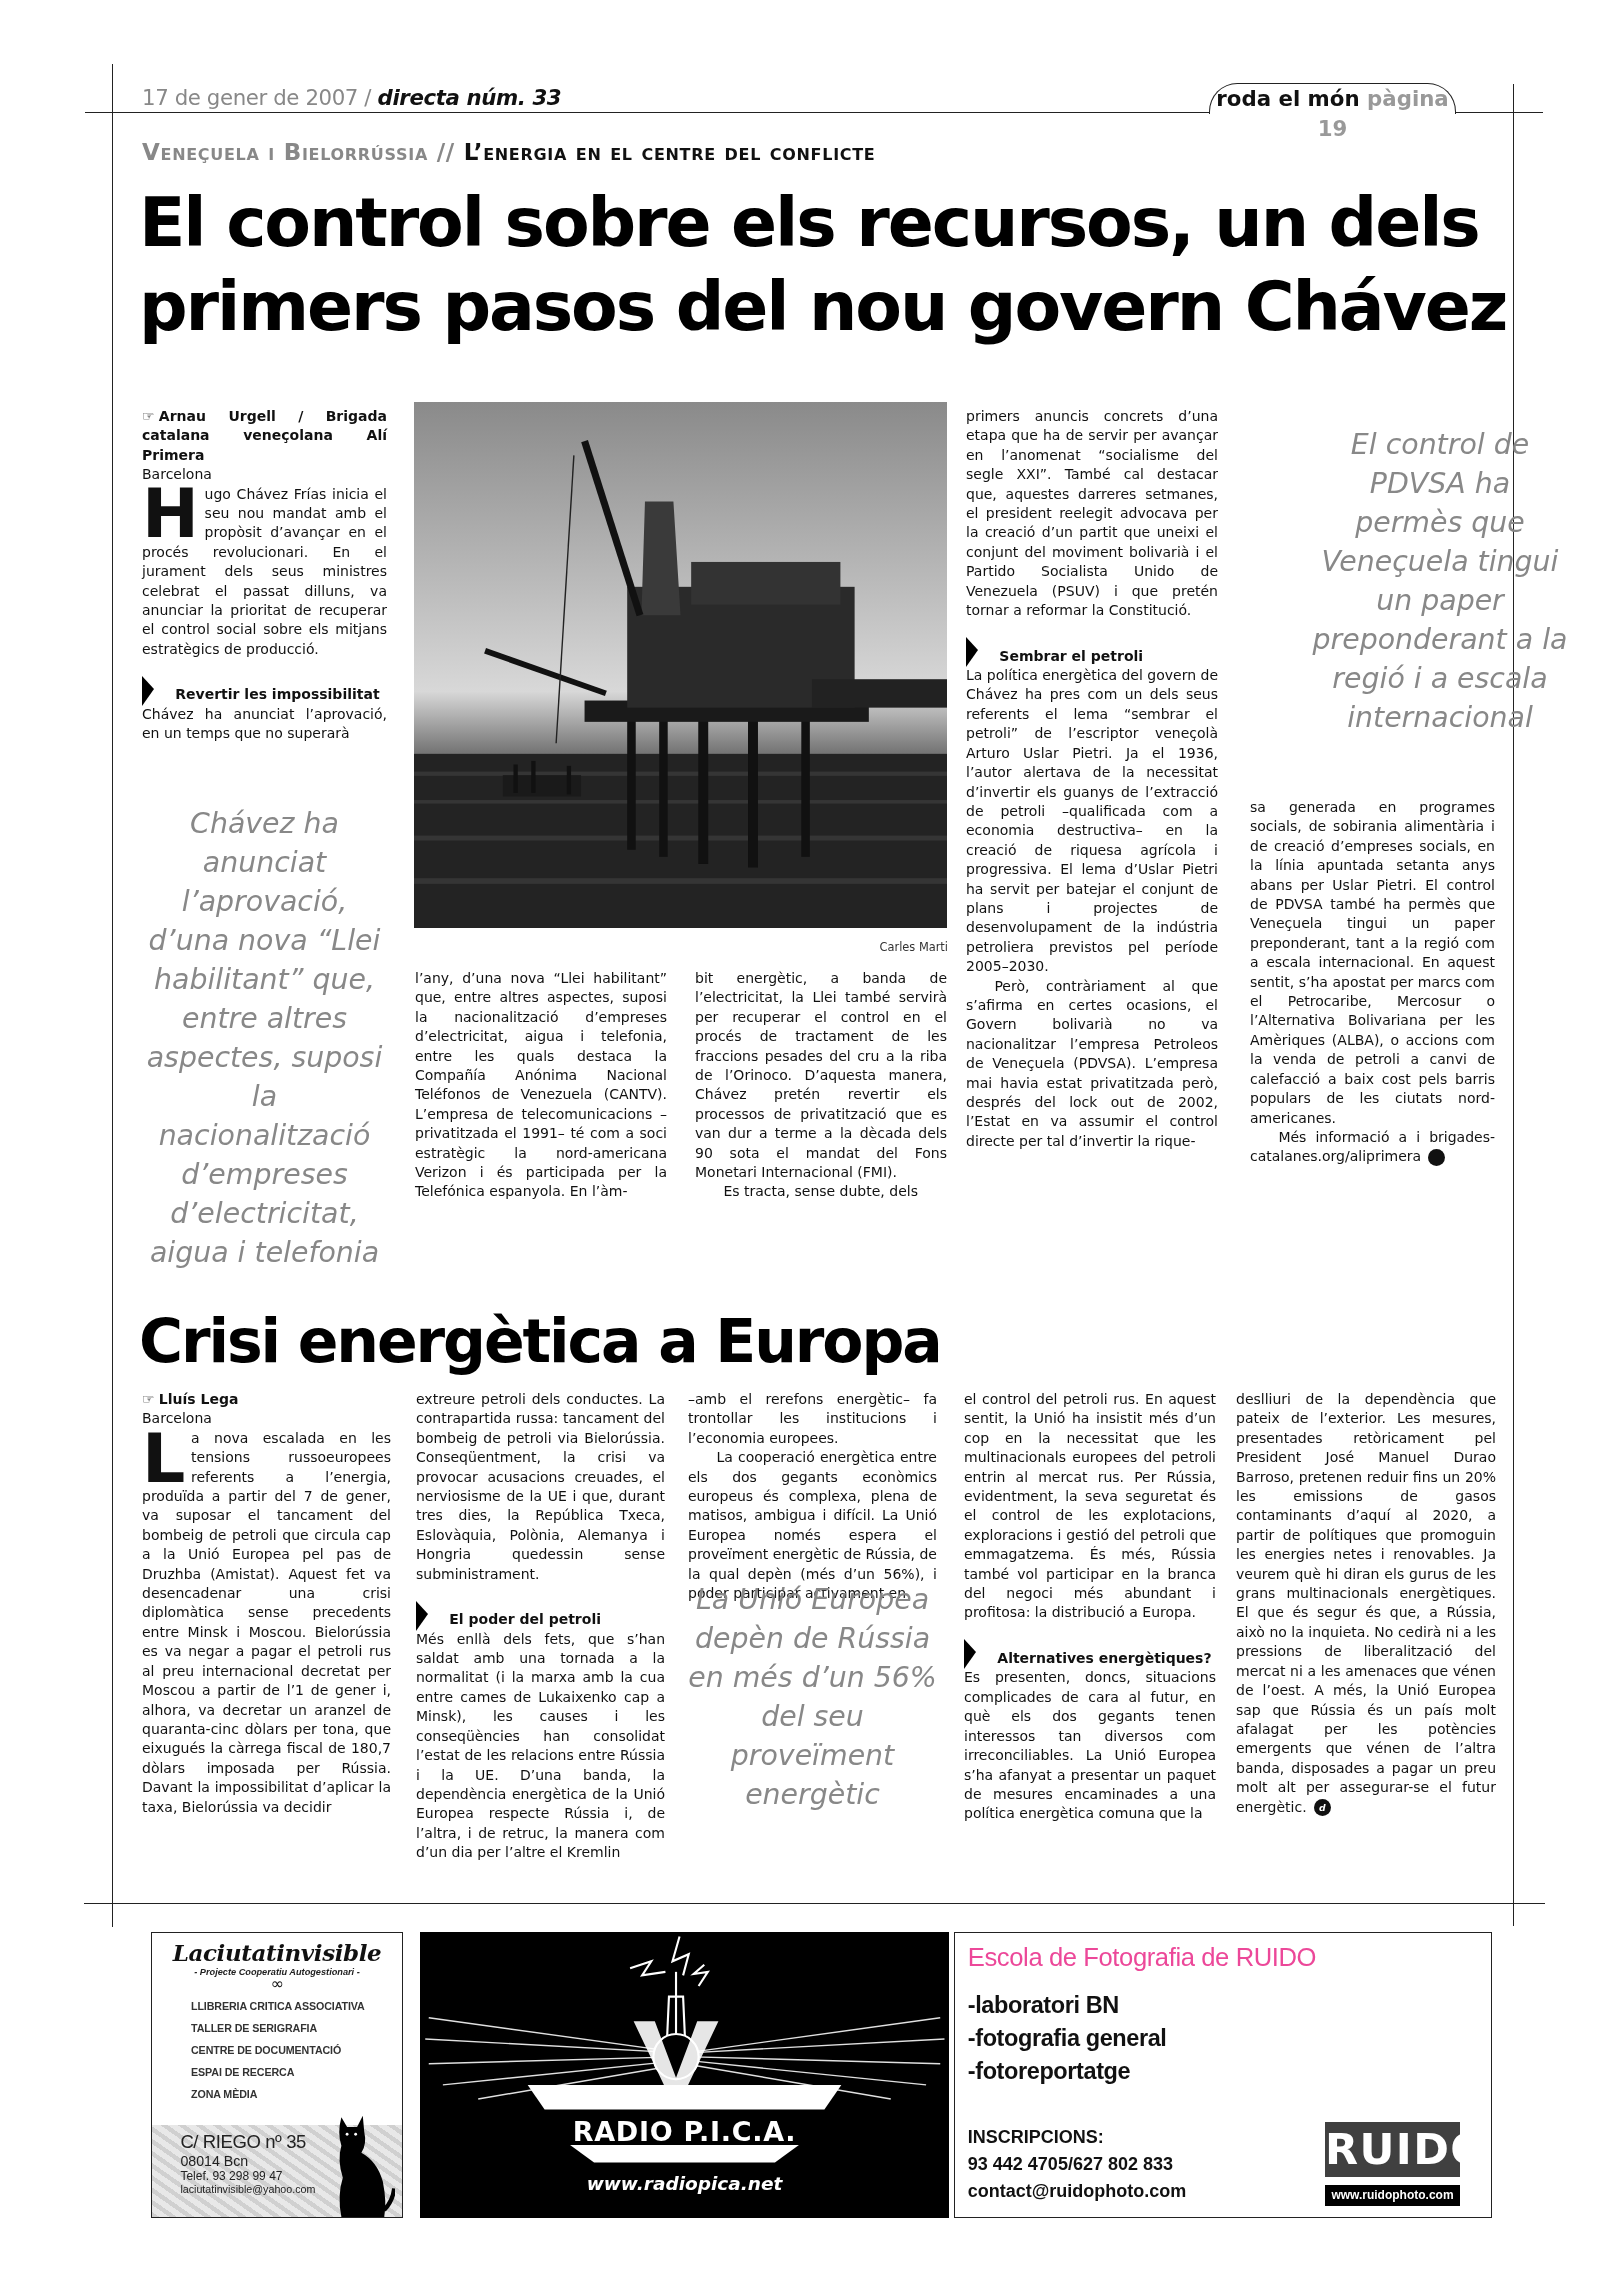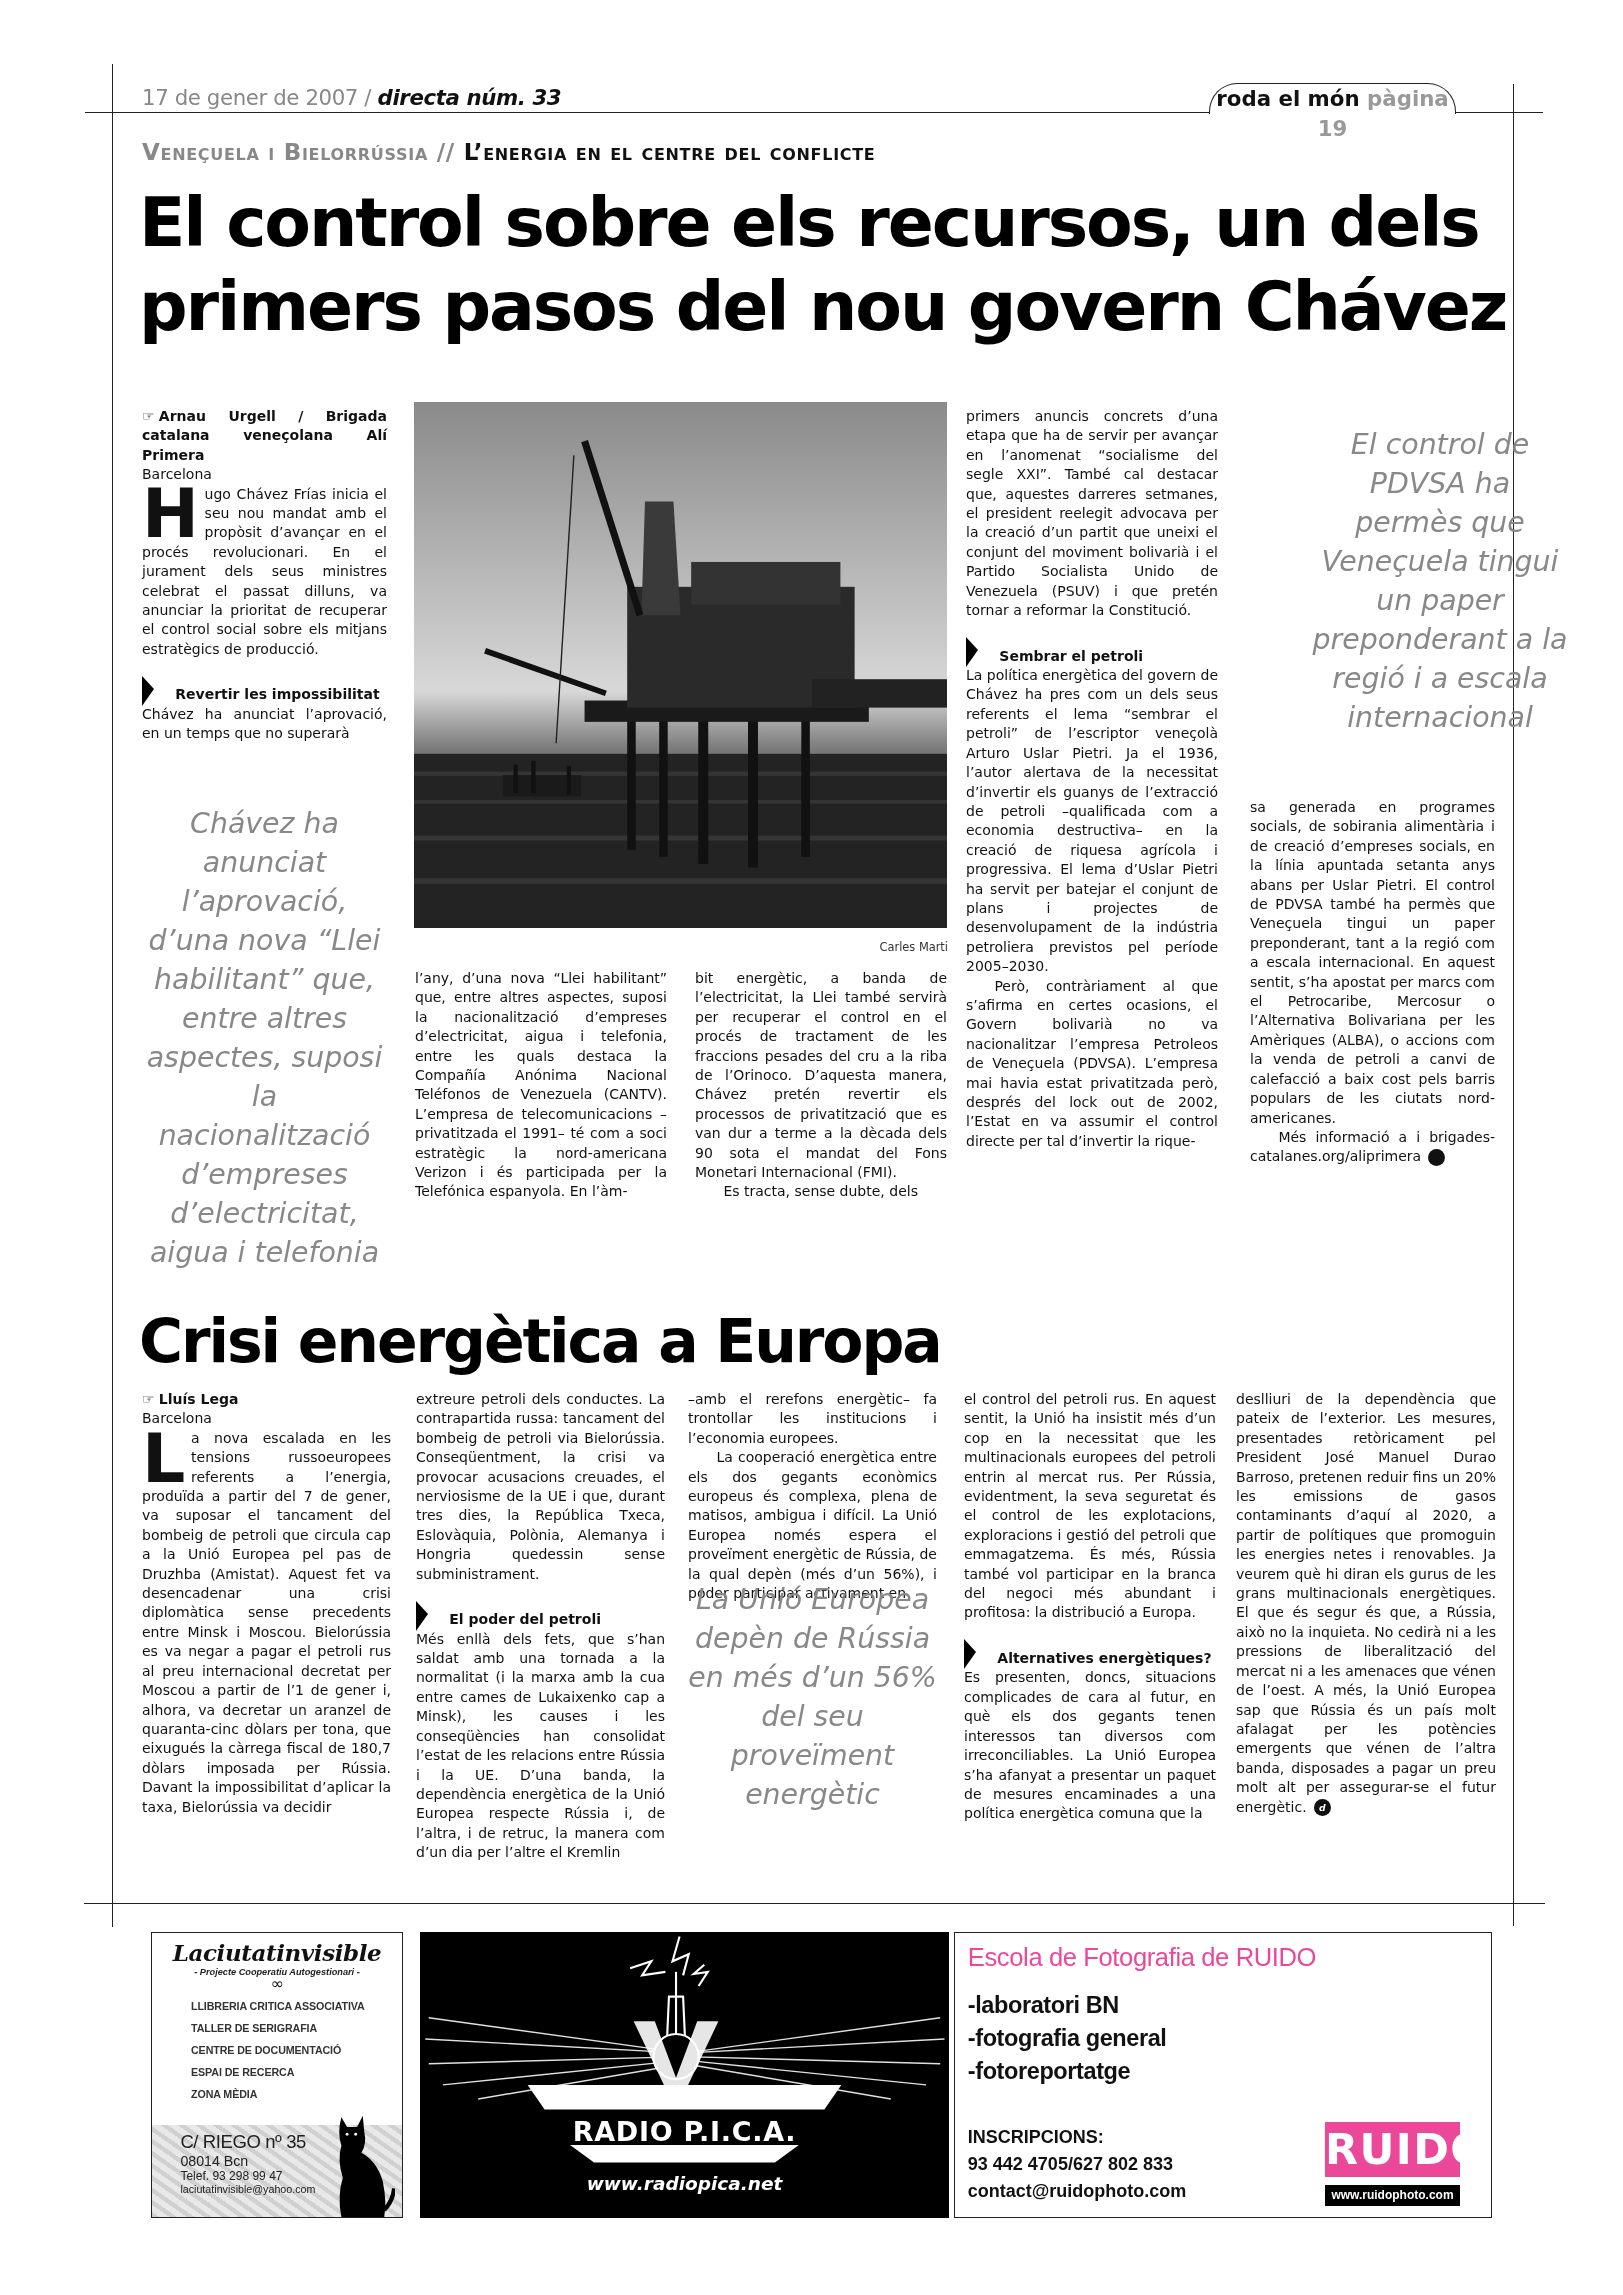--- a/index.html
+++ b/index.html
@@ -61,21 +61,21 @@
   .ad2 .rays { position: absolute; left: 0; top: 0; width: 100%; height: 100%; }
   .ad2 .name { position: absolute; left: 0; top: 183px; width: 100%; text-align: center; color: #fff; font-family: "DejaVu Sans", sans-serif; font-weight: bold; font-size: 27px; letter-spacing: 0.7px; }
   .ad2 .url { position: absolute; left: 0; top: 240px; width: 100%; text-align: center; color: #fff; font-family: "DejaVu Sans", sans-serif; font-weight: bold; font-style: italic; font-size: 18.5px; }
 
   .ad3 { left: 954px; top: 1932px; width: 538px; height: 286px; background: #fff; padding: 10px 0 0 12.8px; }
   .ad3 .t { font-family: "Liberation Sans", sans-serif; font-size: 25.6px; letter-spacing: -0.4px; color: #ec4899; }
   .ad3 .list { margin-top: 17px; }
   .ad3 .list div { font-family: "Liberation Sans", sans-serif; font-weight: bold; font-size: 23.5px; line-height: 33px; color: #111; letter-spacing: -0.4px; }
   .ad3 .ins { position: absolute; left: 12.8px; top: 191px; font-family: "Liberation Sans", sans-serif; font-weight: bold; font-size: 18px; line-height: 27px; color: #111; }
   .ad3 .ins .mail { font-size: 18px; }
-  .ad3 .rlogo { position: absolute; left: 206px; top: 174px; width: 135px; height: 55px; background: #ec4899; color: #fff; font-family: "DejaVu Sans", sans-serif; font-weight: bold; font-size: 43px; text-align: center; line-height: 55px; letter-spacing: 1.4px; }
+  .ad3 .rlogo { position: absolute; left: 206px; top: 174px; width: 135px; height: 55px; background: #404040; color: #fff; font-family: "DejaVu Sans", sans-serif; font-weight: bold; font-size: 43px; text-align: center; line-height: 55px; letter-spacing: 1.4px; }
   .ad3 .rurl { position: absolute; left: 206px; top: 240px; width: 135px; height: 21.3px; background: #000; color: #fff; font-family: "Liberation Sans", sans-serif; font-weight: bold; font-size: 12px; text-align: center; line-height: 21.3px; }
 </style>
 </head>
 <body>
 
 <div class="vline" style="left:112px; top:64px; height:1863px;"></div>
 <div class="vline" style="left:1513px; top:84px; height:1842px;"></div>
 <div class="hline" style="left:85px; top:112px; width:1458px;"></div>
 <div class="hline" style="left:84px; top:1903px; width:1461px;"></div>
 

